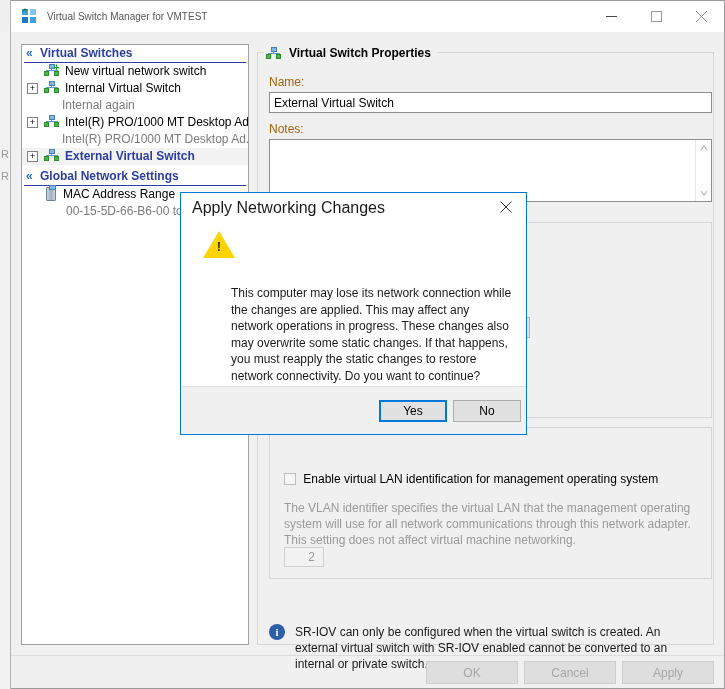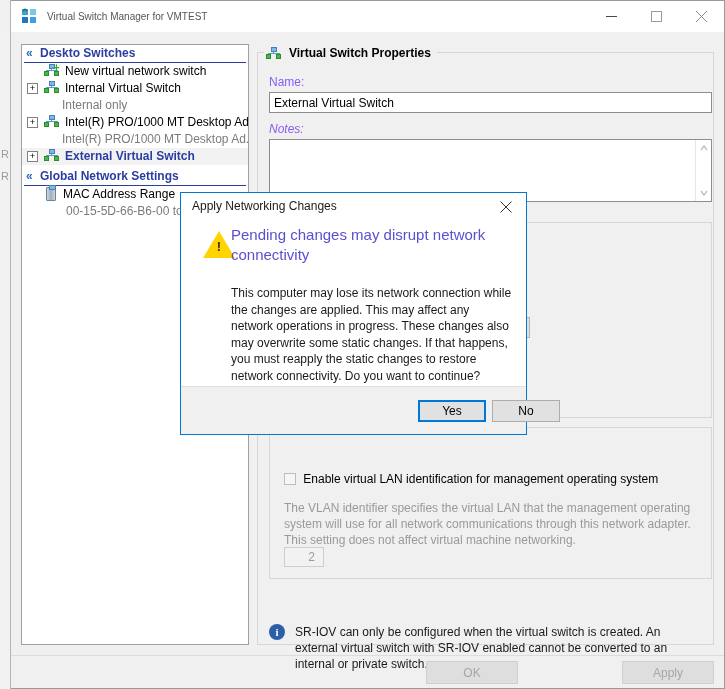--- a/index.html
+++ b/index.html
@@ -115,21 +115,21 @@
     position: absolute;
     border: 1px solid #d6d6d6;
   }
   .group-title-line {
     position: absolute; left: 0; top: -8px; height: 16px; display:flex; align-items:center;
     background: transparent;
   }
   .gt-pad { background:#f0f0f0; padding: 0 6px 0 2px; display:flex; align-items:center; }
   .gt-label { font-size: 12px; color: #000; }
 
-  .field-label { font-size: 12px; color: #8b5cf6; }
+  .field-label { font-size: 12px; color: #a16207; }
   .textbox {
     background: #fff; border: 1px solid #8d8d8d; font-size: 12px;
     padding: 2px 4px; color:#000;
   }
   .notes-area {
     background:#fff; border:1px solid #8d8d8d; position:relative;
   }
   .vscroll {
     position:absolute; right:0; top:0; width:16px; bottom:0; background:#fff;
     border-left:1px solid #e6e6e6;
@@ -171,21 +171,21 @@
 
   
   .dlg {
     position:absolute; left:180px; top:192px; width:347px; height:243px;
     background:#ffffff; border:1px solid #0078d7;
     box-shadow: 0 0 0 0 rgba(0,0,0,0);
   }
   .dlg-title {
     position:absolute; left:0; top:0; right:0; height:29px;
   }
-  .dlg-title .t { position:absolute; left:11px; top:6px; font-size:12px; color:#1a1a1a;}
+  .dlg-title .t { position:absolute; left:11px; top:6px; font-size:16px; color:#1a1a1a;}
   .dlg-close {
     position:absolute; right:0; top:0; width:40px; height:28px;
     display:flex; align-items:center; justify-content:center; color:#333; font-size:13px;
   }
   .warn-tri {
     position:absolute; left:22px; top:38px; width:0;height:0;
     border-left:16px solid transparent; border-right:16px solid transparent;
     border-bottom:27px solid #ffd400;
   }
   .warn-tri::after{
@@ -200,21 +200,21 @@
     position:absolute; left:50px; top:92px; width:282px;
     font-size:12px; color:#1a1a1a; line-height:16.5px;
   }
   .dlg-sep { position:absolute; left:0; right:0; top:193px; height:1px; background:#dfdfdf;}
   .dlg-footer { position:absolute; left:0; right:0; top:194px; bottom:0; background:#f0f0f0;}
   .dlg-cb { position:absolute; left:14px; top:20px; font-size:12px; }
   .dlg-cb .cbx { width:13px; height:13px; margin-right:9px; }
   .dlg-btn {
     position:absolute; top:13px; height:22px; width:68px;
     background:#e1e1e1; border:1px solid #adadad; font-size:12px;
-    display:flex; align-items:center; justify-content:center;margin-left:39px;
+    display:flex; align-items:center; justify-content:center;
   }
   .dlg-btn.default { border:2px solid #0078d7; }
 </style>
 </head>
 <body>
 
 <div id="root">
 
   <div class="bg-strip">
     <div class="bg-strip-inner"></div>
@@ -253,37 +253,37 @@
             </svg>
         </div>
       </div>
     </div>
 
     <div class="client">
 
       <div class="tree-pane">
 
         <div class="tree-header">
-          <span class="chev">«</span><span>Deskto Switches</span>
+          <span class="chev">«</span><span>Virtual Switches</span>
         </div>
 
         <div class="tree-row" style="padding-left:22px;">
           <span class="ticon sw-icon">
             <i class="sw-top"></i><i class="sw-bar"></i><i class="sw-stem"></i><i class="sw-l"></i><i class="sw-r"></i>
             <i class="plusbadge">+</i>
           </span><span class="tree-label">New virtual network switch</span>
         </div>
 
         <div class="tree-row" style="padding-left:22px;">
           <span class="expander">+</span>
           <span class="ticon sw-icon">
             <i class="sw-top"></i><i class="sw-bar"></i><i class="sw-stem"></i><i class="sw-l"></i><i class="sw-r"></i>
           </span><span class="tree-label">Internal Virtual Switch</span>
         </div>
-        <div class="tree-sub">Internal only</div>
+        <div class="tree-sub">Internal again</div>
 
         <div class="tree-row" style="padding-left:22px;">
           <span class="expander">+</span>
           <span class="ticon sw-icon">
             <i class="sw-top"></i><i class="sw-bar"></i><i class="sw-stem"></i><i class="sw-l"></i><i class="sw-r"></i>
           </span><span class="tree-label">Intel(R) PRO/1000 MT Desktop Ada...</span>
         </div>
         <div class="tree-sub">Intel(R) PRO/1000 MT Desktop Ad...</div>
 
         <div class="tree-row sel-row" style="padding-left:22px;">
@@ -316,21 +316,21 @@
                   <i class="sw-r"></i>
               </span>
               <span class="gt-label">Virtual Switch Properties</span>
             </span>
           </div>
         </div>
 
         <div style="position:absolute; left:12px; top:31px;" class="field-label">Name:</div>
         <input class="textbox" style="position: absolute; left: 12px; top: 48px; width: 443px; height: 21px;" value="External Virtual Switch">
 
-        <div style="position:absolute; left:12px; top:78px;font-style:italic;" class="field-label">Notes:</div>
+        <div style="position:absolute; left:12px; top:78px;" class="field-label">Notes:</div>
         <div class="notes-area" style="position:absolute; left:12px; top:95px; width:443px; height:63px;">
           <div class="vscroll">
             <div class="arr up">
               <svg width="8" height="6" viewBox="0 0 8 6">
                   <path d="M1 5 L4 1 L7 5" stroke="#b0b0b0" fill="none" stroke-width="1.2"></path>
                 </svg>
             </div>
             <div class="arr down">
               <svg width="8" height="6" viewBox="0 0 8 6">
                   <path d="M1 1 L4 5 L7 1" stroke="#b0b0b0" fill="none" stroke-width="1.2"></path>
@@ -363,39 +363,39 @@
 
         <div style="position:absolute; left:12px; top:580px; width:443px; display:flex; gap:10px;">
           <div class="info-icon">i</div>
           <div style="font-size:12px; line-height:16px; color:#1a1a1a; width:405px;">SR-IOV can only be configured when the virtual switch is created. An external virtual switch with SR-IOV enabled cannot be converted to an internal or private switch.</div>
         </div>
       </div>
 
       <div class="footer-sep"></div>
       <div class="footer">
         <div class="btn dis" style="position:absolute; left:415px; top:5px; width:92px; height:23px;">OK</div>
+        <div class="btn dis" style="position:absolute; left:513px; top:5px; width:92px; height:23px;">Cancel</div>
         <div class="btn dis" style="position:absolute; left:611px; top:5px; width:92px; height:23px;">Apply</div>
       </div>
     </div>
   </div>
 
   <div class="dlg">
     <div class="dlg-title">
       <span class="t">Apply Networking Changes</span>
       <div class="dlg-close">
         <svg width="12" height="12" viewBox="0 0 12 12">
             <line x1="0.5" y1="0.5" x2="11.5" y2="11.5" stroke="#333" stroke-width="1"></line>
             <line x1="11.5" y1="0.5" x2="0.5" y2="11.5" stroke="#333" stroke-width="1"></line>
           </svg>
       </div>
     </div>
 
     <div class="warn-tri"></div>
 
-    <div class="dlg-head">Pending changes may disrupt network connectivity</div>
     <div class="dlg-body">This computer may lose its network connection while the changes are applied. This may affect any network operations in progress. These changes also may overwrite some static changes. If that happens, you must reapply the static changes to restore network connectivity. Do you want to continue?</div>
 
     <div class="dlg-sep"></div>
     <div class="dlg-footer">
       <div class="dlg-btn default" style="left:198px;">Yes</div>
       <div class="dlg-btn" style="left:272px;">No</div>
     </div>
   </div>
 
 </div>

